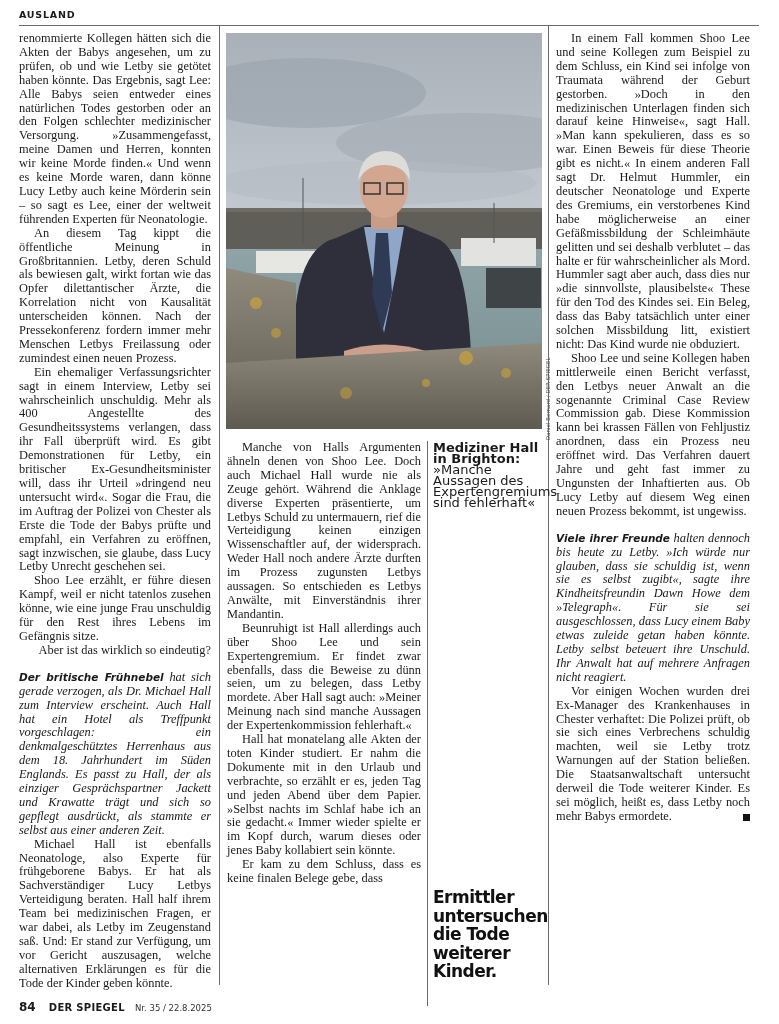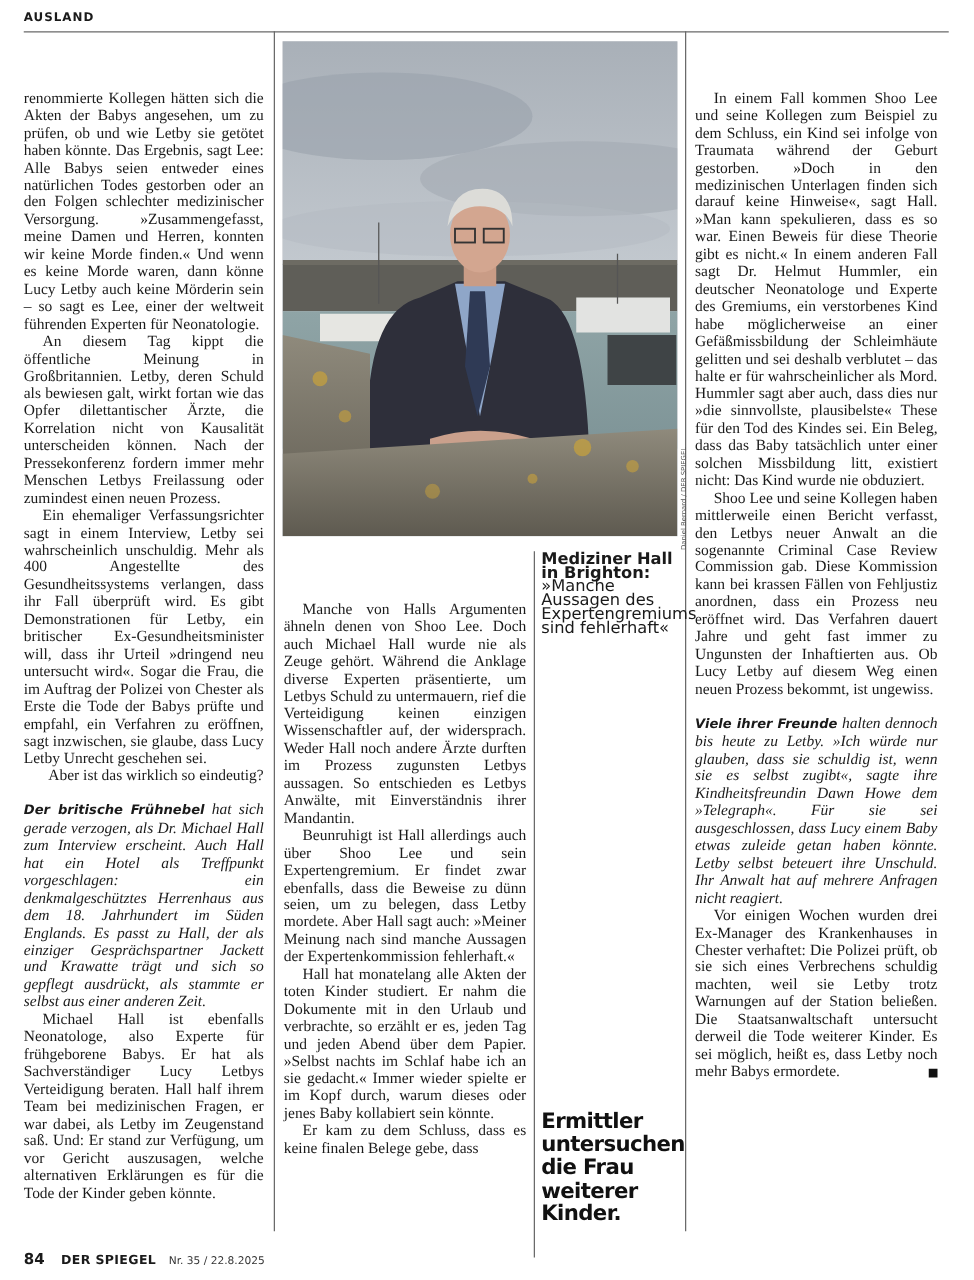--- a/index.html
+++ b/index.html
@@ -10,21 +10,21 @@
     font-family: "DejaVu Sans", sans-serif; font-weight: bold;
     font-size: 9.5px; letter-spacing: 0.8px; color: #1a1a1a;
   }
   .top-rule { position: absolute; left: 19px; top: 25px; width: 740px; height: 1px; background: #6a6a6a; }
   .vrule { position: absolute; width: 1px; background: #6a6a6a; }
 
   .col {
     position: absolute;
     font-family: "Liberation Serif", serif;
     font-size: 12.4px; line-height: 13.9px;
-    text-align: justify; hyphens: manual; margin-top: 40px;
+    text-align: justify; hyphens: manual;
   }
   .col p { margin: 0; text-indent: 15px; }
   .col p.noindent { text-indent: 0; }
   .col p.gap { margin-top: 13px; text-indent: 0; font-style: italic; }
   .col .lead { font-family: "DejaVu Sans", sans-serif; font-weight: bold; font-size: 10.5px; }
 
   #col1 { left: 19px; top: 32px; width: 192px; }
   #col2 { left: 227px; top: 441px; width: 194px; }
   #col3 { left: 556px; top: 32px; width: 194px; }
 
@@ -64,20 +64,21 @@
 <div class="section-label">AUSLAND</div>
 <div class="top-rule"></div>
 <div class="vrule" style="left:219px; top:25px; height:960px;"></div>
 <div class="vrule" style="left:548px; top:25px; height:960px;"></div>
 <div class="vrule" style="left:427px; top:441px; height:565px;"></div>
 
 <div class="col" id="col1">
   <p class="noindent">renommierte Kollegen hätten sich die Akten der Babys angesehen, um zu prüfen, ob und wie Letby sie getötet haben könnte. Das Ergebnis, sagt Lee: Alle Babys seien entweder eines natürlichen Todes gestorben oder an den Folgen schlechter medizinischer Versorgung. »Zusammengefasst, meine Damen und Herren, konnten wir keine Morde finden.« Und wenn es keine Morde waren, dann könne Lucy Letby auch keine Mörderin sein – so sagt es Lee, einer der weltweit führenden Experten für Neonatologie.</p>
   <p>An diesem Tag kippt die öffentliche Meinung in Großbritannien. Letby, deren Schuld als bewiesen galt, wirkt fortan wie das Opfer dilettantischer Ärzte, die Korrelation nicht von Kausalität unterscheiden können. Nach der Pressekonferenz fordern immer mehr Menschen Letbys Freilassung oder zumindest einen neuen Prozess.</p>
   <p>Ein ehemaliger Verfassungsrichter sagt in einem Interview, Letby sei wahrscheinlich unschuldig. Mehr als 400 Angestellte des Gesundheitssystems verlangen, dass ihr Fall überprüft wird. Es gibt Demonstrationen für Letby, ein britischer Ex-Gesundheitsminister will, dass ihr Urteil »dringend neu untersucht wird«. Sogar die Frau, die im Auftrag der Polizei von Chester als Erste die Tode der Babys prüfte und empfahl, ein Verfahren zu eröffnen, sagt inzwischen, sie glaube, dass Lucy Letby Unrecht geschehen sei.</p>
+  <p>Shoo Lee erzählt, er führe diesen Kampf, weil er nicht tatenlos zusehen könne, wie eine junge Frau unschuldig für den Rest ihres Lebens im Gefängnis sitze.</p>
   <p style="text-align:right;">Aber ist das wirklich so eindeutig?</p>
   <p class="gap"><span class="lead">Der britische Frühnebel</span><span> hat sich gerade verzogen, als Dr. Michael Hall zum Interview erscheint. Auch Hall hat ein Hotel als Treffpunkt vorgeschlagen: ein denkmalgeschütztes Herrenhaus aus dem 18. Jahrhundert im Süden Englands. Es passt zu Hall, der als einziger Gesprächspartner Jackett und Krawatte trägt und sich so gepflegt ausdrückt, als stammte er selbst aus einer anderen Zeit.</span></p>
   <p>Michael Hall ist ebenfalls Neonatologe, also Experte für frühgeborene Babys. Er hat als Sachverständiger Lucy Letbys Verteidigung beraten. Hall half ihrem Team bei medizinischen Fragen, er war dabei, als Letby im Zeugenstand saß. Und: Er stand zur Verfügung, um vor Gericht auszusagen, welche alternativen Erklärungen es für die Tode der Kinder geben könnte.</p>
 </div>
 
 <div class="photo">
   <svg viewBox="0 0 316 396" preserveAspectRatio="none">
     <defs>
       <linearGradient id="sky" x1="0" y1="0" x2="0" y2="1">
         <stop offset="0" stop-color="#a9b0b8"></stop>
@@ -130,21 +131,21 @@
   <p>Manche von Halls Argumenten ähneln denen von Shoo Lee. Doch auch Michael Hall wurde nie als Zeuge gehört. Während die Anklage diverse Experten präsentierte, um Letbys Schuld zu untermauern, rief die Verteidigung keinen einzigen Wissenschaftler auf, der widersprach. Weder Hall noch andere Ärzte durften im Prozess zugunsten Letbys aussagen. So entschieden es Letbys Anwälte, mit Einverständnis ihrer Mandantin.</p>
   <p>Beunruhigt ist Hall allerdings auch über Shoo Lee und sein Expertengremium. Er findet zwar ebenfalls, dass die Beweise zu dünn seien, um zu belegen, dass Letby mordete. Aber Hall sagt auch: »Meiner Meinung nach sind manche Aussagen der Expertenkommission fehlerhaft.«</p>
   <p>Hall hat monatelang alle Akten der toten Kinder studiert. Er nahm die Dokumente mit in den Urlaub und verbrachte, so erzählt er es, jeden Tag und jeden Abend über dem Papier. »Selbst nachts im Schlaf habe ich an sie gedacht.« Immer wieder spielte er im Kopf durch, warum dieses oder jenes Baby kollabiert sein könnte.</p>
   <p>Er kam zu dem Schluss, dass es keine finalen Belege gebe, dass</p>
 </div>
 
 <div class="caption">
   <b>Mediziner Hall in Brighton:</b><span> »Manche Aussagen des Expertengremiums sind fehlerhaft«</span>
 </div>
 
-<div class="pullquote">Ermittler untersuchen die Frau weiterer Kinder.</div>
+<div class="pullquote">Ermittler untersuchen die Tode weiterer Kinder.</div>
 
 <div class="col" id="col3">
   <p>In einem Fall kommen Shoo Lee und seine Kollegen zum Beispiel zu dem Schluss, ein Kind sei infolge von Traumata während der Geburt gestorben. »Doch in den medizinischen Unterlagen finden sich darauf keine Hinweise«, sagt Hall. »Man kann spekulieren, dass es so war. Einen Beweis für diese Theorie gibt es nicht.« In einem anderen Fall sagt Dr. Helmut Hummler, ein deutscher Neonatologe und Experte des Gremiums, ein verstorbenes Kind habe möglicherweise an einer Gefäßmissbildung der Schleimhäute gelitten und sei deshalb verblutet – das halte er für wahrscheinlicher als Mord. Hummler sagt aber auch, dass dies nur »die sinnvollste, plausibelste« These für den Tod des Kindes sei. Ein Beleg, dass das Baby tatsächlich unter einer solchen Missbildung litt, existiert nicht: Das Kind wurde nie obduziert.</p>
   <p>Shoo Lee und seine Kollegen haben mittlerweile einen Bericht verfasst, den Letbys neuer Anwalt an die sogenannte Criminal Case Review Commission gab. Diese Kommission kann bei krassen Fällen von Fehljustiz anordnen, dass ein Prozess neu eröffnet wird. Das Verfahren dauert Jahre und geht fast immer zu Ungunsten der Inhaftierten aus. Ob Lucy Letby auf diesem Weg einen neuen Prozess bekommt, ist ungewiss.</p>
   <p class="gap"><span class="lead">Viele ihrer Freunde</span><span> halten dennoch bis heute zu Letby. »Ich würde nur glauben, dass sie schuldig ist, wenn sie es selbst zugibt«, sagte ihre Kindheitsfreundin Dawn Howe dem »Telegraph«. Für sie sei ausgeschlossen, dass Lucy einem Baby etwas zuleide getan haben könnte. Letby selbst beteuert ihre Unschuld. Ihr Anwalt hat auf mehrere Anfragen nicht reagiert.</span></p>
   <p><span>Vor einigen Wochen wurden drei Ex-Manager des Krankenhauses in Chester verhaftet: Die Polizei prüft, ob sie sich eines Verbrechens schuldig machten, weil sie Letby trotz Warnungen auf der Station beließen. Die Staatsanwaltschaft untersucht derweil die Tode weiterer Kinder. Es sei möglich, heißt es, dass Letby noch mehr Babys ermordete.</span><span class="end-mark"></span></p>
 </div>
 
 <div class="footer">
   <span class="page">84</span>

